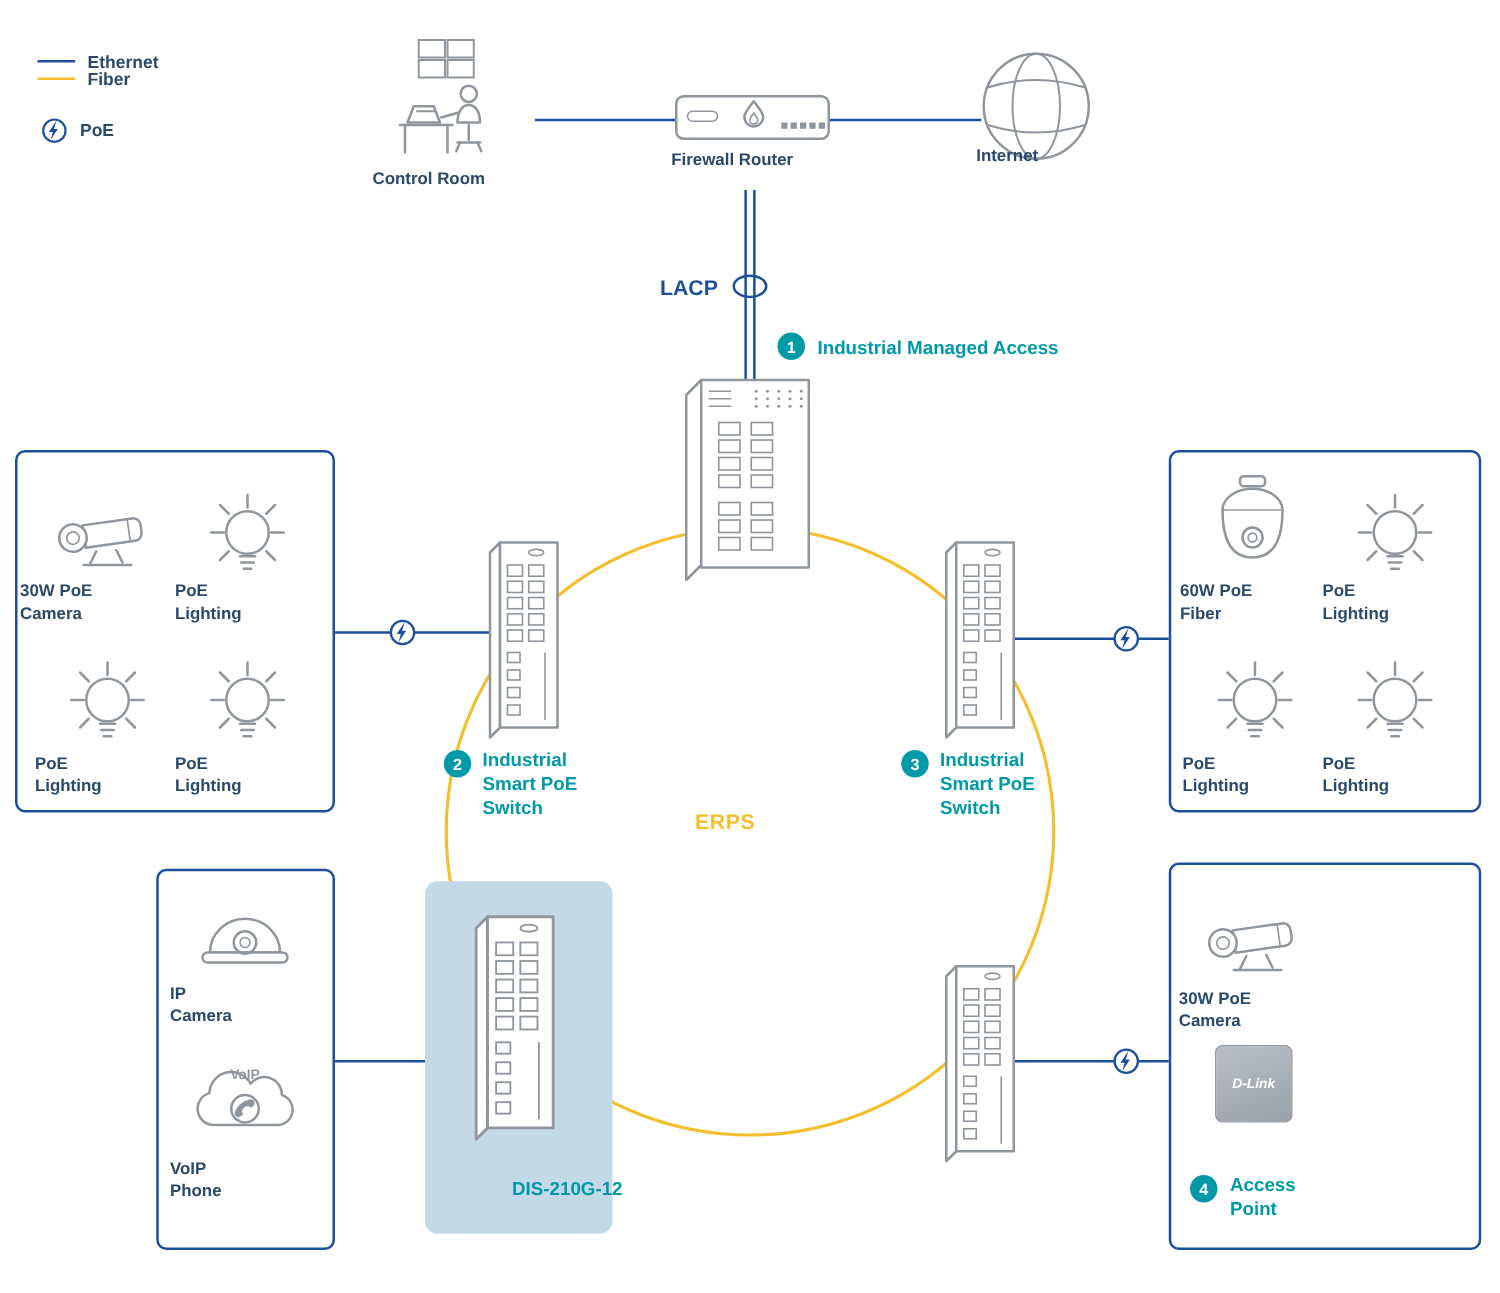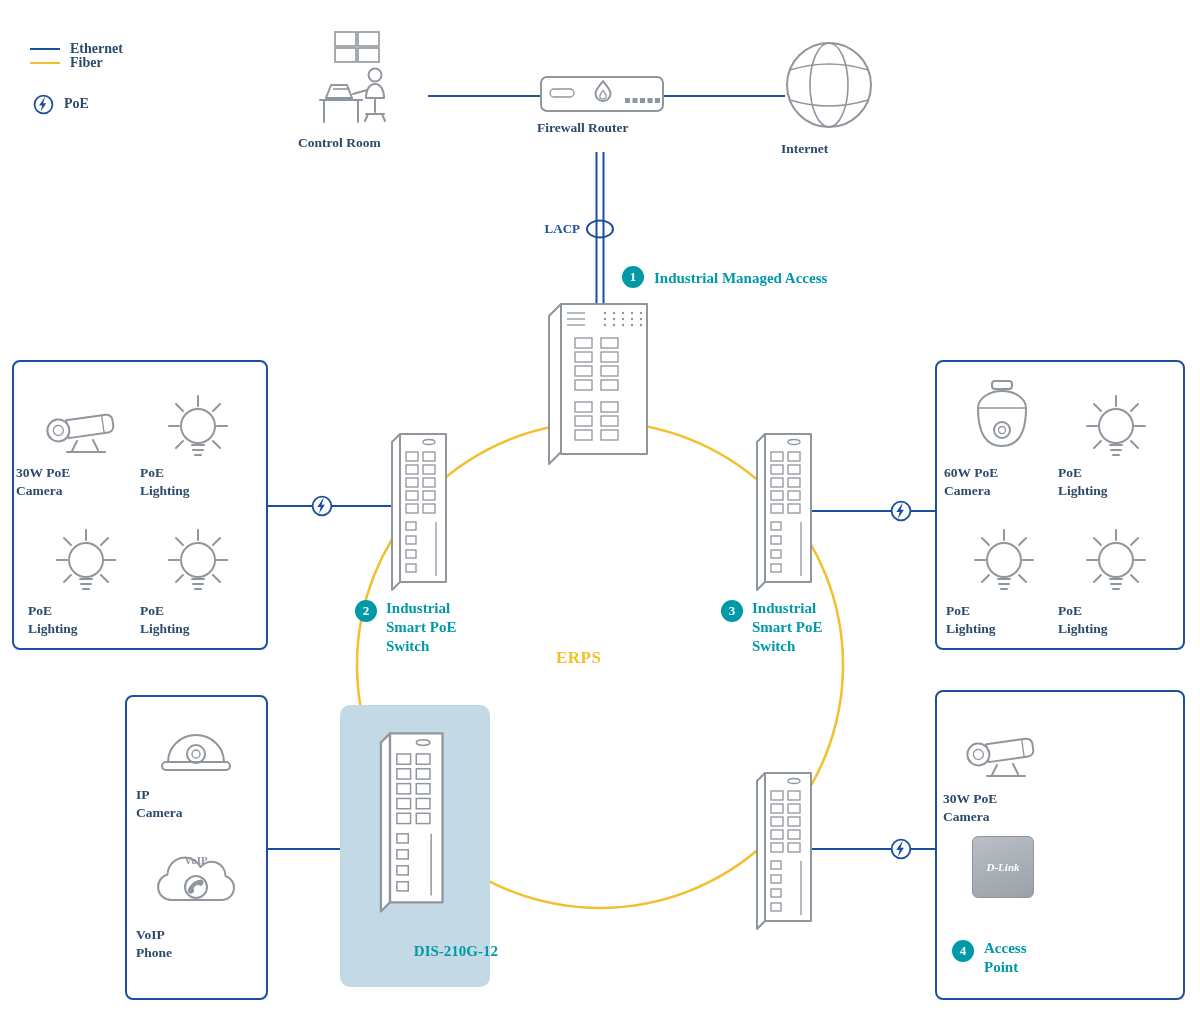--- a/index.html
+++ b/index.html
@@ -1,18 +1,18 @@
 <!DOCTYPE html>
 <html style="--ethernet: #1c4f9c; --fiber: #f3bf2e; --teal: #0099a8; --outline: #90969d; --label: #2b4a6b; --highlight: #c3d9e6;"><head>
 <meta charset="utf-8">
 <style>
   * { margin:0; padding:0; box-sizing:border-box; }
   html,body { background:#fff; }
   body { font-family:"Liberation Sans", sans-serif; }
-  #canvas { position:relative; width:1200px; height:1034px; background:#fff; overflow:hidden;font-family:Liberation Serif, serif; }
+  #canvas { position:relative; width:1200px; height:1034px; background:#fff; overflow:hidden; }
   .abs { position:absolute; }
 
   svg .eth      { stroke:var(--ethernet,#1c4f9c); stroke-width:2; fill:none; }
   svg .fib      { stroke:var(--fiber,#f3bf2e); stroke-width:2.5; fill:none; }
   svg .gray     { stroke:var(--outline,#90969d); stroke-width:2; fill:none; stroke-linecap:round; stroke-linejoin:round; }
   svg .grayw    { stroke:var(--outline,#90969d); stroke-width:2; fill:#fff; stroke-linejoin:round; }
   svg .graymid  { stroke:var(--outline,#90969d); stroke-width:1.6; fill:none; }
   svg .graythin { stroke:var(--outline,#90969d); stroke-width:1.3; fill:none; }
   svg .grayfill { fill:var(--outline,#90969d); }
   svg .ethstroke{ stroke:var(--ethernet,#1c4f9c); stroke-width:2; }
@@ -20,21 +20,21 @@
 
   .legend-row { position:absolute; display:flex; align-items:center; gap:10px; height:22px; }
   .legend-line { width:30px; height:0; border-top:2px solid var(--ethernet,#1c4f9c); }
   .legend-line.fiber { border-top-color:var(--fiber,#f3bf2e); }
   .legend-text { font-size:14px; font-weight:bold; color:var(--label,#2b4a6b); }
 
   .devlabel { position:absolute; font-size:13.5px; font-weight:bold; color:var(--label,#2b4a6b);
               text-align:left; line-height:1.33; white-space:pre-line; }
   .tealtext { position:absolute; font-size:15px; font-weight:bold; color:var(--teal,#0099a8);
               line-height:1.28; white-space:pre-line; }
-  .lacp     { position:absolute; font-size:13px; font-weight:bold; color:var(--ethernet,#1c4f9c); text-align:right; }
+  .lacp     { position:absolute; font-size:17px; font-weight:bold; color:var(--ethernet,#1c4f9c); }
   .erps     { position:absolute; font-size:17px; font-weight:bold; color:var(--fiber,#f3bf2e);
               text-align:left; letter-spacing:0.5px; }
   .badge    { position:absolute; width:22px; height:22px; border-radius:50%; background:var(--teal,#0099a8);
               color:#fff; font-size:13px; font-weight:bold; display:flex; align-items:center; justify-content:center; }
   .box      { position:absolute; border:2px solid var(--ethernet,#1c4f9c); border-radius:8px; background:#fff; }
   .highlight{ position:absolute; border-radius:10px; background:var(--highlight,#c3d9e6); }
   .ap-square{ position:absolute; width:62px; height:62px; border:1.5px solid var(--outline,#90969d); border-radius:6px;
               background:linear-gradient(160deg,#b9bfc5,#9aa1a8); display:flex; align-items:center; justify-content:center; }
   .ap-square span { color:#fff; font-size:11px; font-weight:bold; font-style:italic; }
   .voip-word{ position:absolute; left:0; top:12px; width:104px; text-align:center;
@@ -233,21 +233,21 @@
       <use href="#sym-control"></use>
     </svg>
   <svg class="abs" style="left:537px;top:64px" width="130" height="58">
       <use href="#sym-firewall"></use>
     </svg>
   <svg class="abs" style="left:781px;top:37px" width="96" height="96">
       <use href="#sym-globe"></use>
     </svg>
   <div class="devlabel" style="left:298px;top:134px;width:140px">Control Room</div>
   <div class="devlabel" style="left:537px;top:119px;width:130px">Firewall Router</div>
-  <div class="devlabel" style="left:781px;top:140px;width:96px">Internet</div>
+  <div class="devlabel" style="left:781px;top:116px;width:96px">Internet</div>
   <div class="lacp" style="left:528px;top:221px;width:52px">LACP</div>
 
   <div class="badge" style="left:622px;top:266px">1</div>
   <div class="tealtext" style="left:654px;top:269px;width:250px">Industrial Managed Access</div>
   <svg class="abs" style="left:543px;top:294px" width="110" height="172">
       <use href="#sym-managed-switch"></use>
     </svg>
 
   <div class="erps" style="left:556px;top:648px;width:88px">ERPS</div>
 
@@ -303,21 +303,21 @@
 Lighting</div>
 
   <div class="box" style="left:935px;top:360px;width:250px;height:290px"></div>
   <svg class="abs" style="left:962px;top:378px" width="80" height="88">
       <use href="#sym-ptz-cam"></use>
     </svg>
   <svg class="abs" style="left:1076px;top:386px" width="80" height="86">
       <use href="#sym-bulb"></use>
     </svg>
   <div class="devlabel" style="left:944px;top:464px;width:116px">60W PoE
-Camera</div>
+Fiber</div>
   <div class="devlabel" style="left:1058px;top:464px;width:116px">PoE
 Lighting</div>
   <svg class="abs" style="left:964px;top:520px" width="80" height="86">
       <use href="#sym-bulb"></use>
     </svg>
   <svg class="abs" style="left:1076px;top:520px" width="80" height="86">
       <use href="#sym-bulb"></use>
     </svg>
   <div class="devlabel" style="left:946px;top:602px;width:116px">PoE
 Lighting</div>

